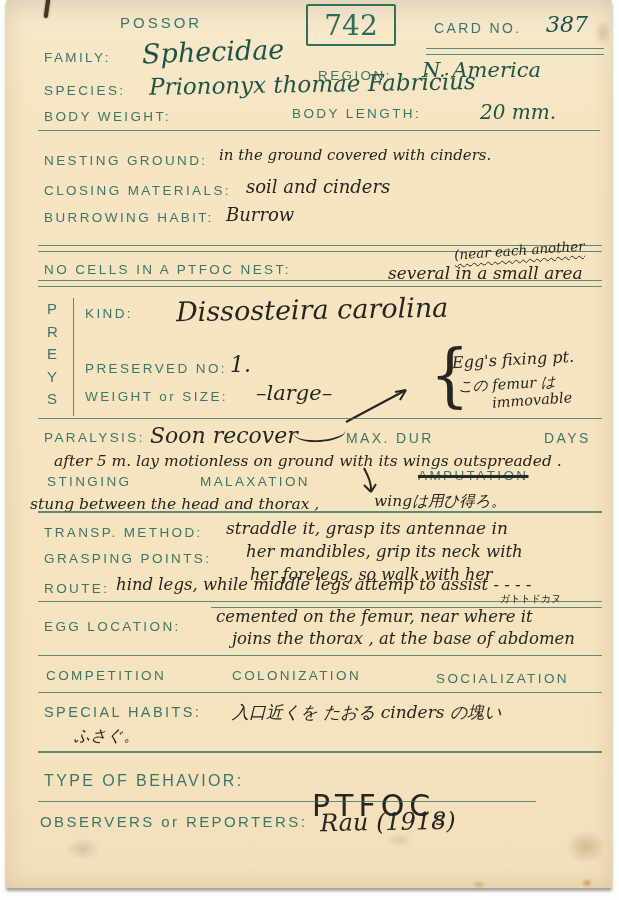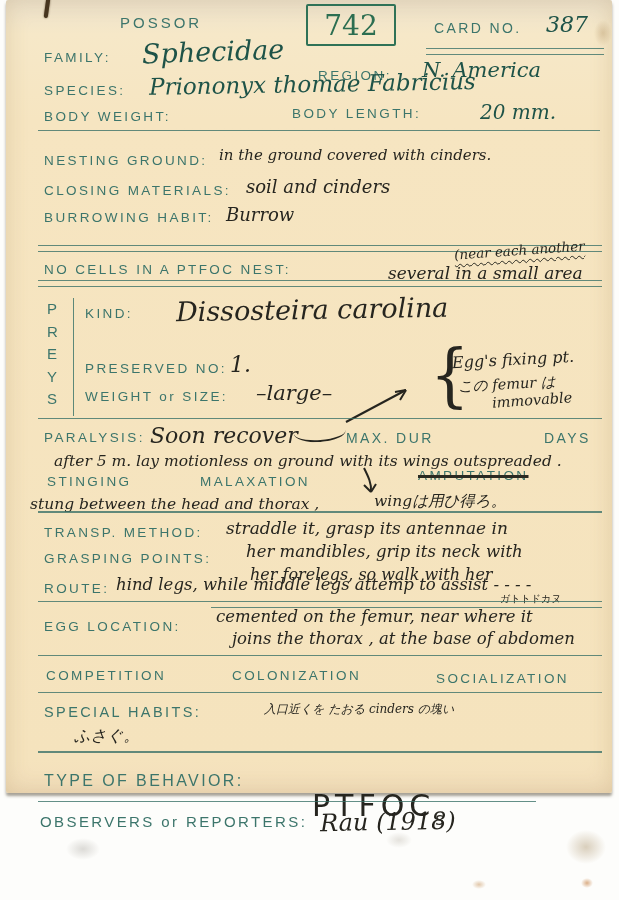--- a/index.html
+++ b/index.html
@@ -1,18 +1,18 @@
 <!DOCTYPE html>
 <html><head>
 <meta charset="utf-8">
 <style>
   html,body{margin:0;padding:0;}
   .page{position:relative;width:619px;height:900px;background:#fdfdfb;overflow:hidden;
         font-family:"Liberation Sans",sans-serif;}
-  .card{position:absolute;left:6px;top:0;width:606px;height:793px;
+  .card{position:absolute;left:6px;top:0;width:606px;height:888px;
         background:linear-gradient(180deg,#ece1cb 0,#f6e8c8 34px,#f6e5c1 120px,#f5e3bd 760px,#f2debb 100%);
         box-shadow:inset 0 0 22px rgba(150,120,70,.22), 0 3px 3px rgba(80,70,50,.5);
         border-radius:2px;}
   
   .pl{position:absolute;font-family:"Liberation Sans",sans-serif;color:#3c756b;
       letter-spacing:2.4px;font-size:13.5px;white-space:nowrap;font-weight:400;}
   
   .hw{position:absolute;font-family:"DejaVu Serif",serif;font-style:italic;
       color:#26251f;white-space:nowrap;}
   
@@ -156,21 +156,21 @@
 
   <div class="rule" style="left:32px;top:655px;width:564px"></div>
 
   <div class="pl" style="left:40px;top:668px">COMPETITION</div>
   <div class="pl" style="left:226px;top:668px">COLONIZATION</div>
   <div class="pl" style="left:430px;top:671px">SOCIALIZATION</div>
 
   <div class="rule" style="left:32px;top:692px;width:564px"></div>
 
   <div class="pl" style="left:38px;top:704px;font-size:14.5px">SPECIAL HABITS:</div>
-  <div class="hw" style="left:258px;top:701px;font-size:12px">入口近くを たおる cinders の塊い</div>
+  <div class="hw" style="left:226px;top:701px;font-size:17px">入口近くを たおる cinders の塊い</div>
   <div class="hw" style="left:68px;top:726px;font-size:16px">ふさぐ。</div>
 
   <div class="rule" style="left:32px;top:751px;width:564px;border-top-width:2.2px"></div>
 
   <div class="pl" style="left:38px;top:772px;font-size:16px">TYPE OF BEHAVIOR:</div>
   <div class="hw behav" style="left:306px;top:760px"><span>PTFOC</span><span class="sub">s</span></div>
 
   <div class="rule" style="left:32px;top:801px;width:498px"></div>
 
   <div class="pl" style="left:34px;top:813px;font-size:15px">OBSERVERS or REPORTERS:</div>

